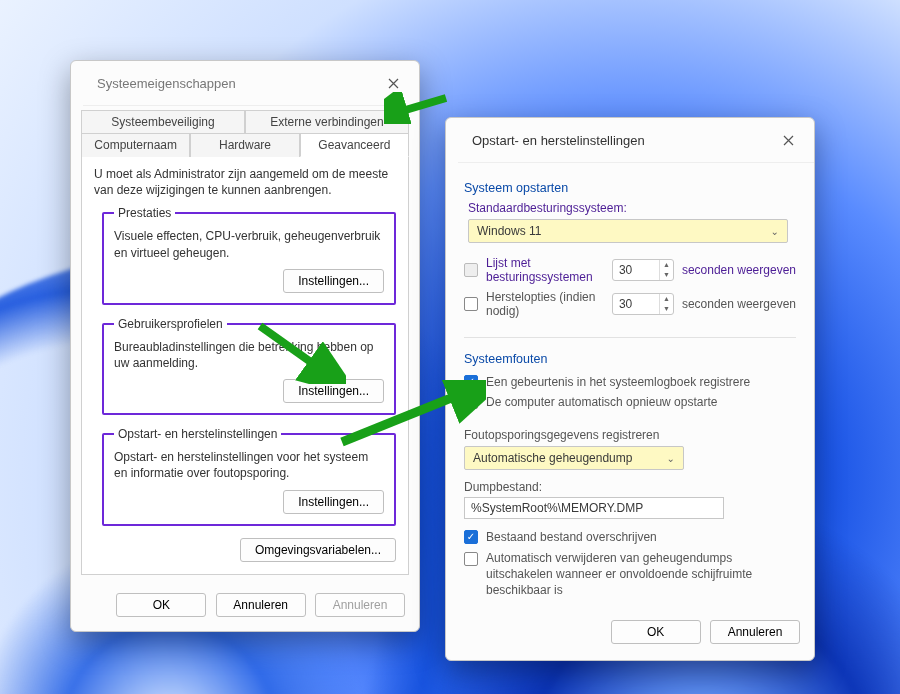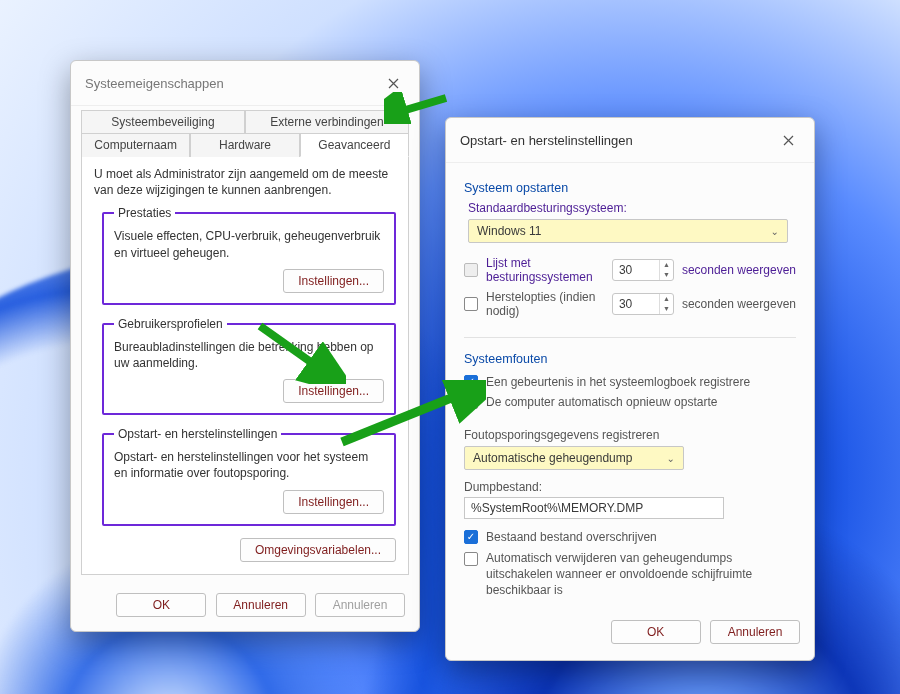--- a/index.html
+++ b/index.html
@@ -21,20 +21,21 @@
     position: absolute;
     background: #fcfcfc;
     border: 1px solid #c8c8c8;
     border-radius: 6px;
     box-shadow: 0 10px 30px rgba(0,0,0,.35);
   }
   .titlebar {
     display:flex; align-items:center; justify-content:space-between;
     padding: 8px 10px 8px 14px;
     border-bottom: 1px solid #eee;
+    margin-left: 12px;
   }
   .titlebar .title { color:#777; font-size:13px;}
   .closebtn {
     width:32px; height:28px; display:flex; align-items:center; justify-content:center;
     border-radius:3px; cursor:default;
   }
   .closebtn svg { stroke:#555; }
   .tabs { display:flex; flex-wrap:wrap; padding: 4px 10px 0 10px; gap:0; }
   .tabrow { display:flex; width:100%; }
   .tab {
@@ -59,21 +60,21 @@
   }
   fieldset.group legend { padding:0 4px; color:#333; font-size:12px;}
   .group-desc { font-size:12px; color:#333; margin:2px 0 8px 0; line-height:1.35;}
   .btn {
     display:inline-block;
     background:#fdfdfd;
     border:1px solid #bfbfbf;
     border-radius:3px;
     padding:4px 14px;
     font-size:12px;
-    color:#7f1d1d;
+    color:#000000;
     min-width:90px;
     text-align:center;
   }
   .btn-row { text-align:right; }
   .btn.disabled { color:#a0a0a0; }
   .dlg-buttons {
     padding: 8px 14px 14px 0;
     text-align:right;
   }
   .dlg-buttons .btn { margin-left:6px; }

